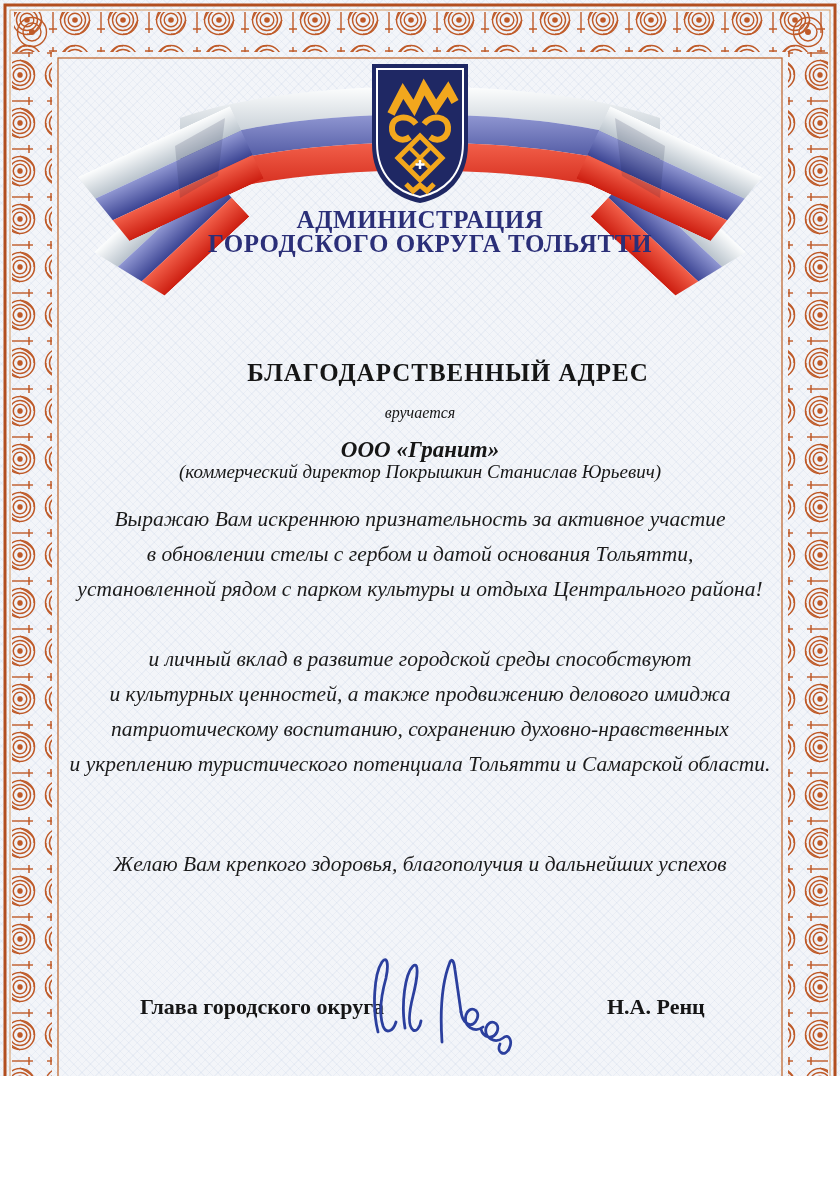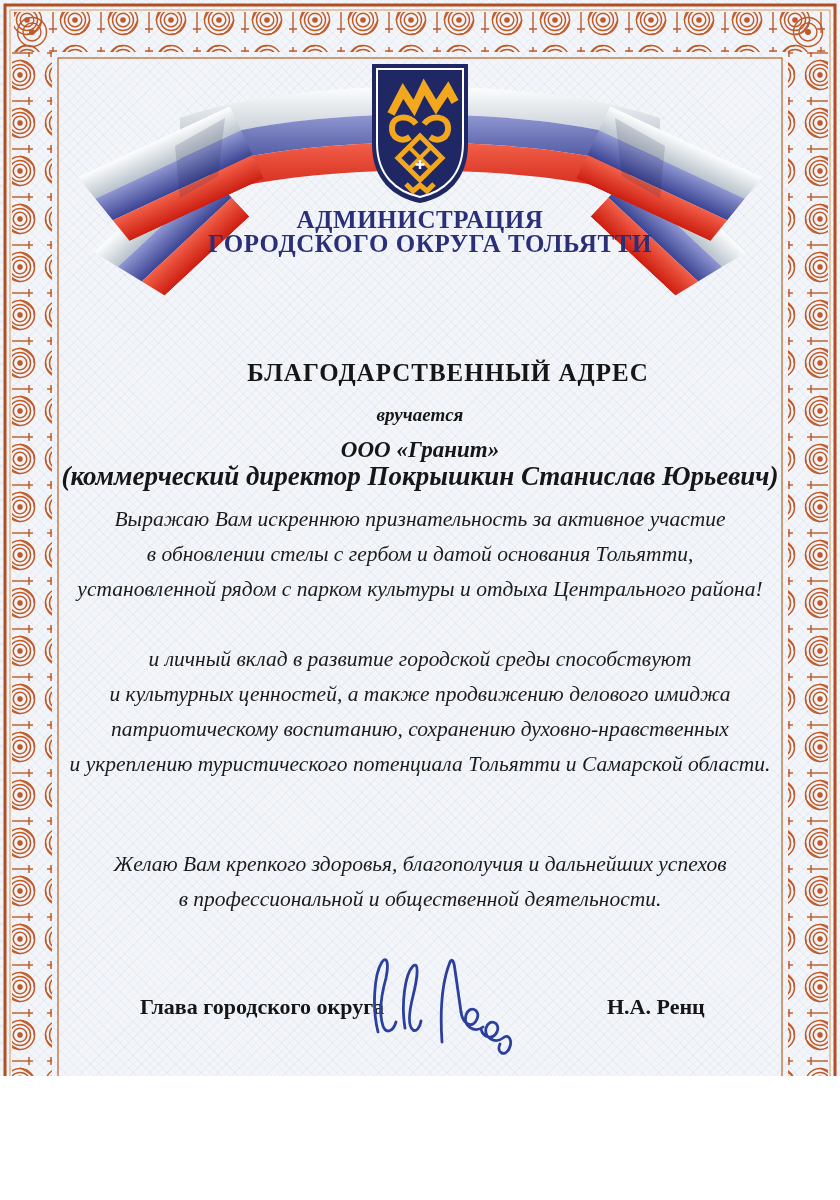--- a/index.html
+++ b/index.html
@@ -11,23 +11,23 @@
     background:
       repeating-linear-gradient(45deg, rgba(140,165,205,.09) 0 1px, transparent 1px 6px),
       repeating-linear-gradient(135deg, rgba(140,165,205,.09) 0 1px, transparent 1px 6px),
       #f3f5f9;
   }
   .abs{position:absolute;left:0;width:100%;text-align:center;}
   .org-line{color:#2b2f78;font-weight:bold;font-size:25px;letter-spacing:.6px;}
   .org1{top:206px;}
   .org2{top:230px;padding-left:10px;}
   .title{top:359px;font-weight:bold;font-size:25px;color:#161616;letter-spacing:1px;padding-left:28px;}
-  .presented{top:404px;font-weight:bold;font-style:italic;font-size:19px;color:#161616;}
+  .presented{top:404px;font-weight:normal;font-style:italic;font-size:16px;color:#161616;}
   .company{top:437px;font-weight:bold;font-style:italic;font-size:23px;color:#161616;}
-  .person{top:461px;font-weight:bold;font-style:italic;font-size:27px;color:#161616;}
+  .person{top:461px;font-weight:normal;font-style:italic;font-size:19px;color:#161616;}
   .para{font-style:italic;font-size:21.5px;color:#1b1b1b;line-height:35px;font-family:Liberation Serif, serif;}
   .p1{top:502px;}
   .p2{top:642px;}
   .p3{top:847px;}
   .sig-title{position:absolute;left:140px;top:994px;font-weight:bold;font-size:22px;color:#161616;}
   .sig-name{position:absolute;left:607px;top:994px;font-weight:bold;font-size:22px;color:#161616;}
   .sig-svg{position:absolute;left:360px;top:950px;}
   .frame-svg,.head-svg{position:absolute;}
   .frame-svg{left:0;top:0;}
   .head-svg{left:70px;top:58px;}
@@ -166,21 +166,20 @@
     <div>установленной рядом с парком культуры и отдыха Центрального района!</div>
   </div>
   <div class="abs para p2">
     <div>и личный вклад в развитие городской среды способствуют</div>
     <div>и культурных ценностей, а также продвижению делового имиджа</div>
     <div>патриотическому воспитанию, сохранению духовно-нравственных</div>
     <div>и укреплению туристического потенциала Тольятти и Самарской области.</div>
   </div>
   <div class="abs para p3">
     <div>Желаю Вам крепкого здоровья, благополучия и дальнейших успехов</div>
-    <div>в профессиональной и общественной деятельности.</div>
   </div>
 
   <div class="sig-title">Глава городского округа</div>
   <svg class="sig-svg" width="165" height="110" viewBox="0 0 165 110">
     <g fill="none" stroke="#2b3f9e" stroke-width="2.8" stroke-linecap="round">
       <path d="M18,82 C12,58 14,24 22,12 C27,5 29,14 26,28 C21,46 19,64 23,76 C26,84 33,82 36,72"></path>
       <path d="M45,78 C41,54 45,24 53,16 C59,11 58,26 53,46 C49,62 48,76 53,80 C56,82 60,78 61,71"></path>
       <path d="M82,92 C80,62 82,32 90,12 C92,8 94,11 95,20 L101,62"></path>
       <path d="M101,62 C103,75 113,79 117,69 C121,59 109,55 106,65 C103,77 115,83 123,77"></path>
       <path d="M121,79 C123,88 133,90 137,82 C141,72 129,68 126,78 C124,88 135,94 143,88 C149,83 153,91 149,99 C145,107 136,103 140,94"></path>

